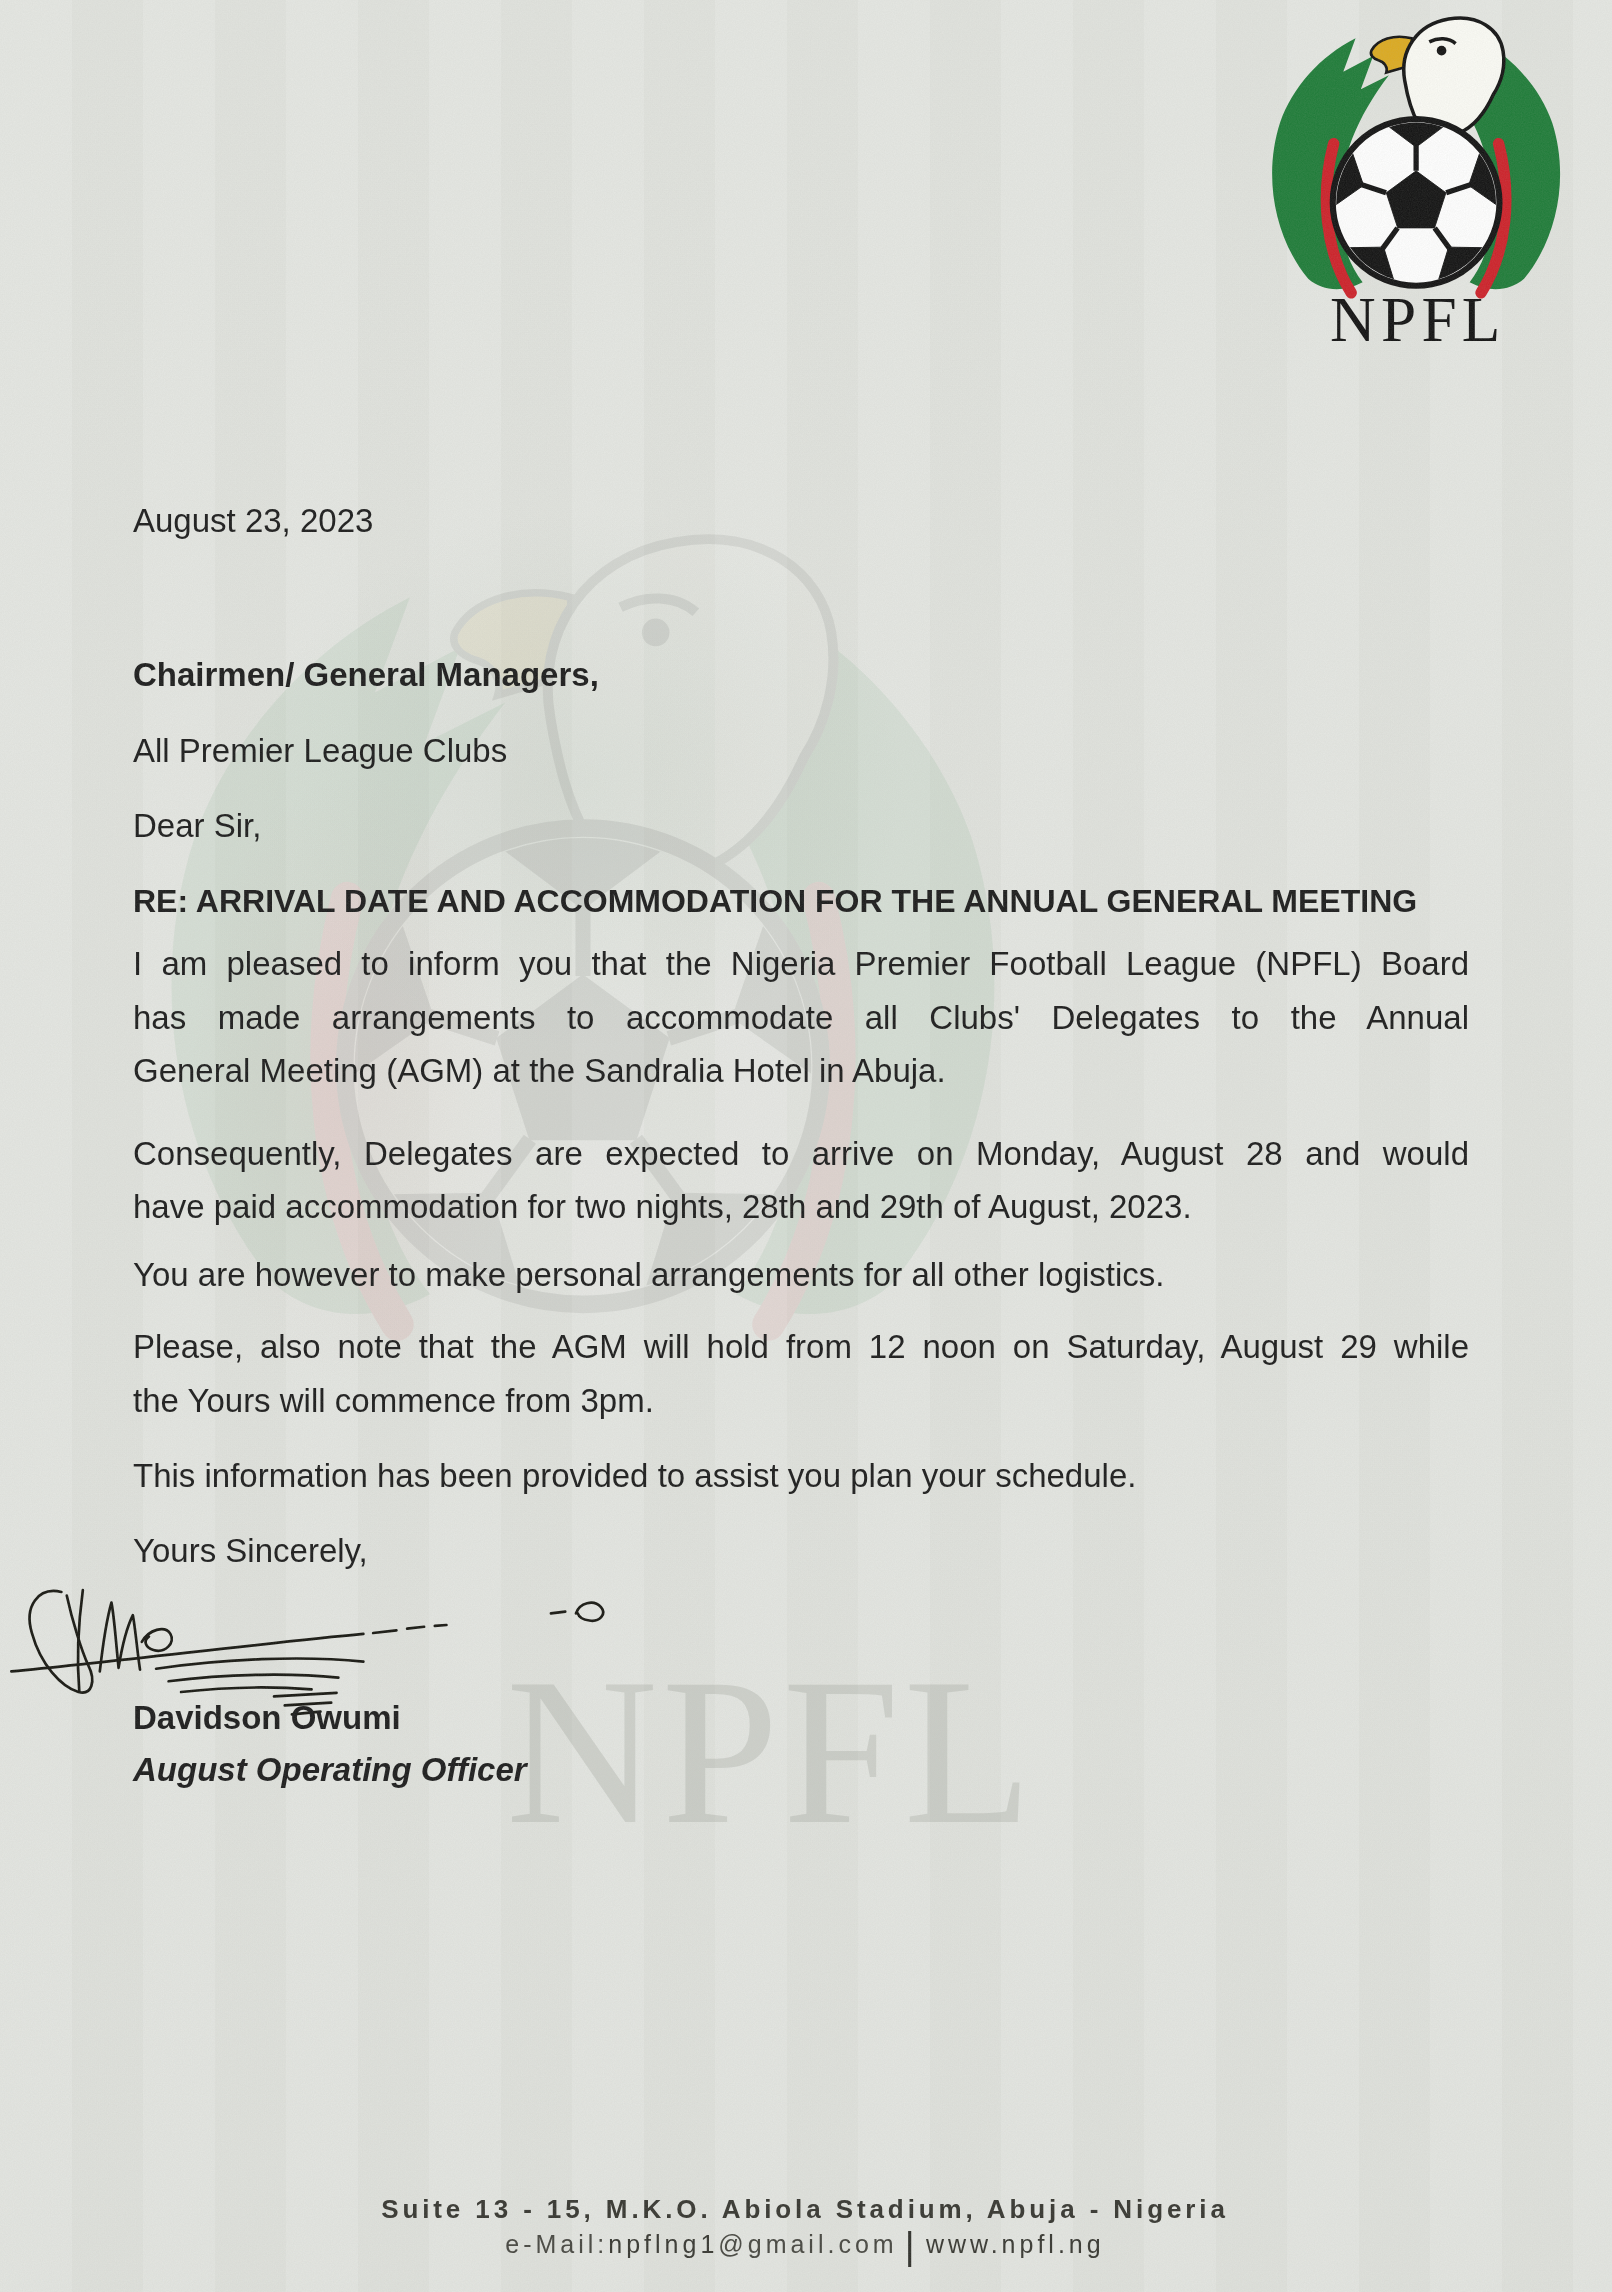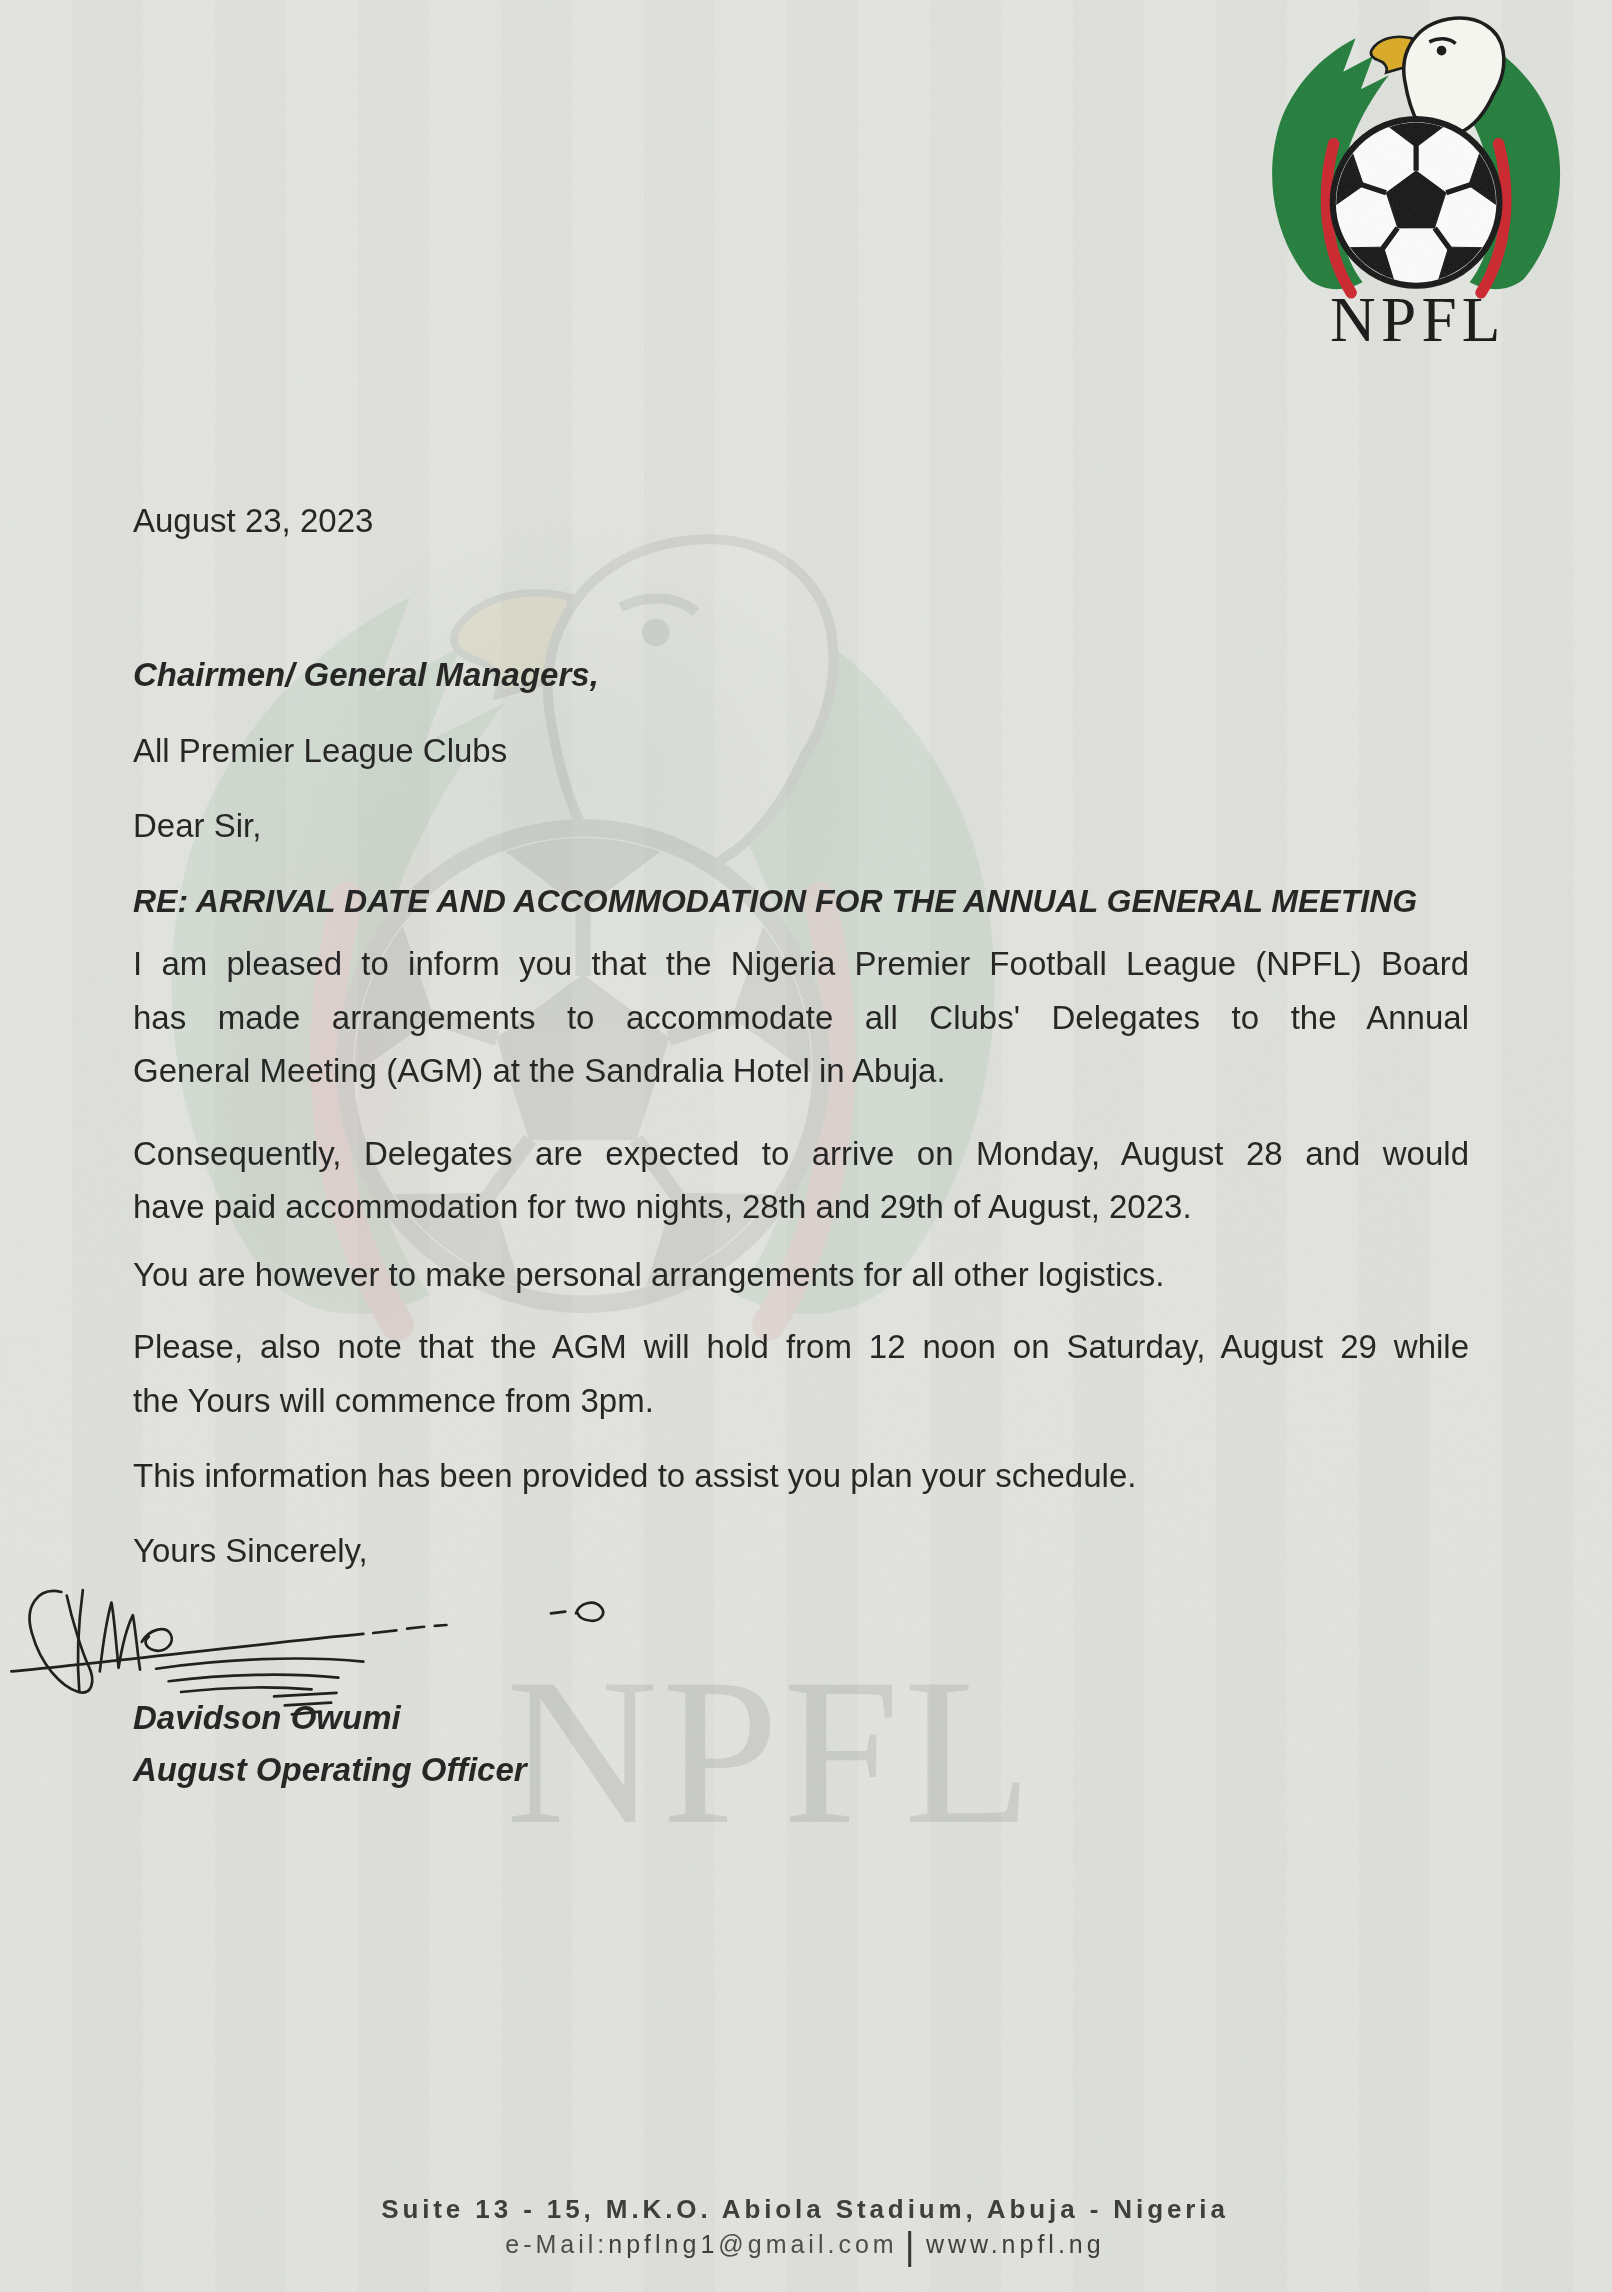--- a/index.html
+++ b/index.html
@@ -23,21 +23,21 @@
     font-family:"Liberation Serif",serif;
     font-size:210px;line-height:1;letter-spacing:.02em;
     color:rgba(80,84,74,.15);
   }
   .crest{position:absolute;left:1245px;top:5.4px;width:351px;z-index:2;}
   .crest svg{display:block;width:100%;height:auto;}
   .line{
     position:absolute;left:133px;width:1336px;z-index:2;
     font-size:33px;line-height:54px;white-space:nowrap;
   }
-  .bold{font-weight:bold;font-style:italic;}
+  .bold{font-weight:bold;}
   .ital{font-style:italic;}
   .just{text-align:justify;text-align-last:justify;}
   .subject{font-size:32px;}
   .signature{position:absolute;left:7.2px;top:1583px;width:618px;height:134px;z-index:2;}
   .footer-line{
     position:absolute;left:0;width:1610px;text-align:center;z-index:2;
     color:#35352f;
   }
   .footer-1{top:2194px;font-size:26px;font-weight:bold;letter-spacing:.15em;}
   .footer-2{top:2225px;font-size:25px;letter-spacing:.16em;}

